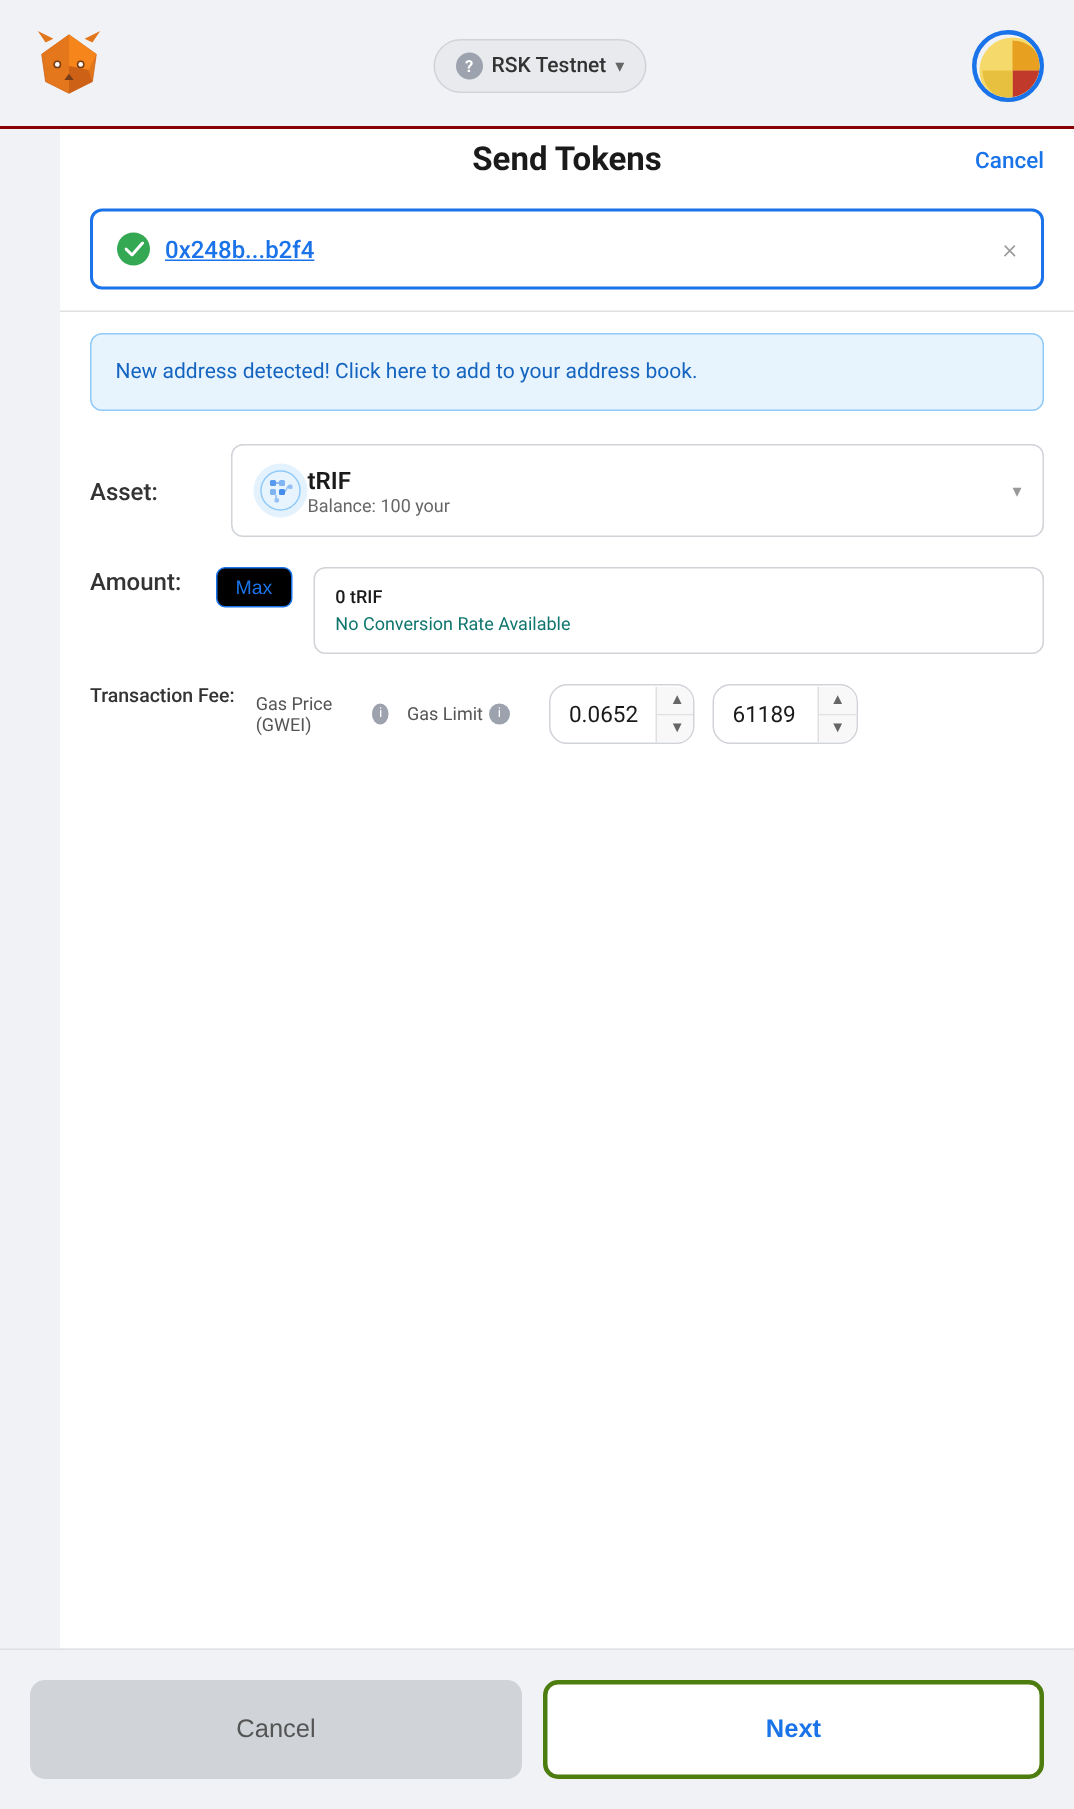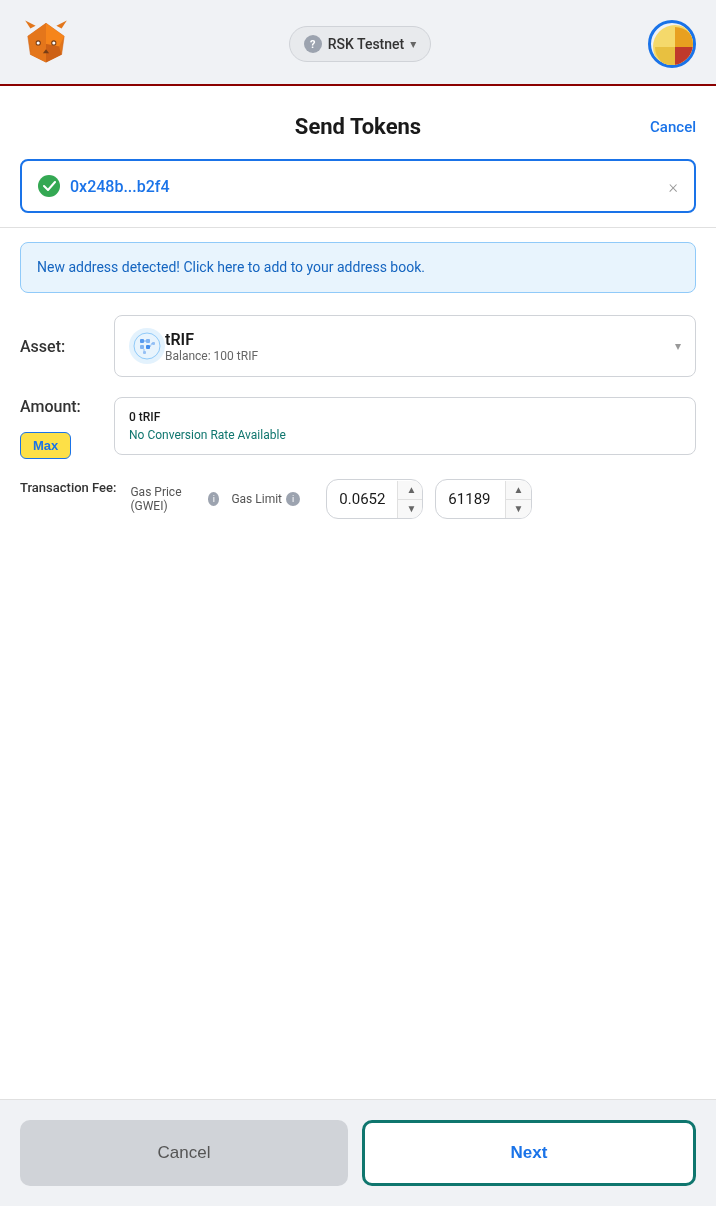--- a/index.html
+++ b/index.html
@@ -58,21 +58,22 @@
       border-radius: 50%;
       border: 3px solid #1a73e8;
       overflow: hidden;
       cursor: pointer;
     }
 
     
     .main-content {
       flex: 1;
       background: white;
-      padding: 28px 20px;
+      padding: 8px 20px;
+      margin-left: 40px;
     }
 
     
     .page-header {
       display: flex;
       align-items: center;
       justify-content: center;
       margin-bottom: 20px;
       position: relative;
     }
@@ -108,20 +109,21 @@
       display: flex;
       align-items: center;
       justify-content: center;
       flex-shrink: 0;
     }
     .address-text {
       flex: 1;
       font-size: 16px;
       color: #1a73e8;
       font-weight: 500;
+      text-decoration: underline;
     }
     .clear-icon {
       color: #999;
       font-size: 18px;
       cursor: pointer;
       font-weight: 300;
     }
 
     
     .divider {
@@ -197,34 +199,33 @@
 
     
     .amount-row {
       display: flex;
       align-items: flex-start;
       margin-bottom: 20px;
       gap: 14px;
     }
     .amount-label-group {
       display: flex;
-      flex-direction: column;
       align-items: flex-start;
-      gap: 16px;
+      gap: 4px;
       min-width: 80px;
     }
     .max-btn {
       border: 1.5px solid #1a73e8;
       border-radius: 6px;
       padding: 5px 12px;
       color: #1a73e8;
       font-size: 13px;
       cursor: pointer;
-      background: #fde047;
-      font-weight: 700;
+      background: #000000;
+      font-weight: 400;
     }
     .amount-field {
       flex: 1;
       border: 1.5px solid #d0d3d8;
       border-radius: 8px;
       padding: 12px 14px;
     }
     .amount-value {
       font-size: 12px;
       color: #1a1a1a;
@@ -329,21 +330,21 @@
       border-radius: 10px;
       background: #d0d3d8;
       color: #555;
       font-size: 17px;
       font-weight: 500;
       cursor: pointer;
     }
     .btn-next {
       flex: 1;
       padding: 20px;
-      border: 3px solid #0f766e;
+      border: 3px solid #4d7c0f;
       border-radius: 10px;
       background: white;
       color: #1a73e8;
       font-size: 17px;
       font-weight: 600;
       cursor: pointer;
     }
 
     
     .fox-svg { width: 52px; height: 52px; }
@@ -426,21 +427,21 @@
           <rect x="13" y="13" width="4" height="4" rx="1" fill="#1a73e8" opacity="0.8"></rect>
           <rect x="19" y="10" width="3" height="3" rx="1" fill="#1a73e8" opacity="0.4"></rect>
           <rect x="10" y="19" width="3" height="3" rx="1" fill="#1a73e8" opacity="0.4"></rect>
           <line x1="11" y1="9" x2="13" y2="9" stroke="#1a73e8" stroke-width="1" opacity="0.6"></line>
           <line x1="17" y1="15" x2="19" y2="11" stroke="#1a73e8" stroke-width="1" opacity="0.4"></line>
           <line x1="11" y1="17" x2="11" y2="19" stroke="#1a73e8" stroke-width="1" opacity="0.4"></line>
         </svg>
       </div>
       <div class="asset-info">
         <div class="asset-name">tRIF</div>
-        <div class="asset-balance">Balance: 100 tRIF</div>
+        <div class="asset-balance">Balance: 100 your</div>
       </div>
       <span class="dropdown-arrow">▾</span>
     </div>
   </div>
 
   <div class="amount-row">
     <div class="amount-label-group">
       <span class="form-label">Amount:</span>
       <button class="max-btn">Max</button>
     </div>

